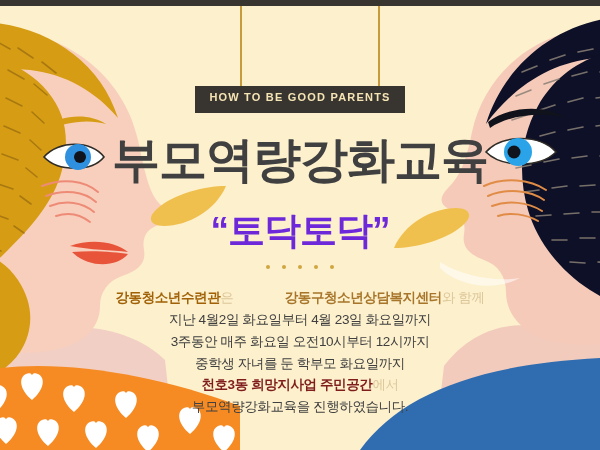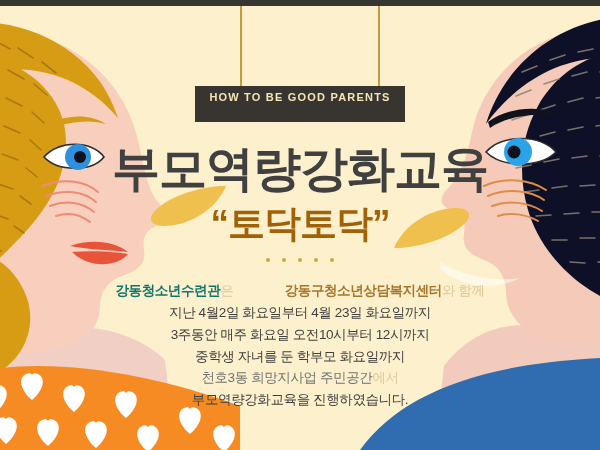--- a/index.html
+++ b/index.html
@@ -55,40 +55,40 @@
     display:flex;flex-direction:column;align-items:center;
   }
 
   .eyebrow{
     margin-top:86px;
     background:#38342f;
     color:#f6e5b4;
     font-size:11px;
     font-weight:bold;
     letter-spacing:1.2px;
-    padding:6px 14px 19px 14px;
+    padding:6px 14px 10px 14px;
     line-height:1;
     white-space:nowrap;
   }
 
   .headline{
     margin-top:23px;
     font-size:48px;
     font-weight:bold;
     color:#404040;
     letter-spacing:-1px;
     line-height:1;
     white-space:nowrap;
   }
 
   .subhead{
-    margin-top:12px;
+    margin-top:28px;
     font-size:37px;
     font-weight:bold;
-    color:#a16207;
+    color:#6d28d9;
     letter-spacing:-1px;
     line-height:1;
     white-space:nowrap;
   }
 
   .dots{
     margin-top:16px;
     display:flex;gap:12px;
   }
   .dots i{
@@ -102,24 +102,24 @@
     width:100%;
     text-align:center;
     line-height:1.62;
   }
   .body-line{
     font-size:13.5px;
     color:#d7c191;
     white-space:nowrap;
     letter-spacing:-0.4px;
   }
-  .t-olive{color:#0f766e;font-weight:bold;}
+  .t-olive{color:#a16207;font-weight:bold;}
   .t-brown{color:#a8762a;font-weight:bold;margin-left:48px;}
   .t-plain{color:#ddc79a;}
-  .t-red{color:#737373;font-weight:normal;}
+  .t-red{color:#7f1d1d;font-weight:bold;}
   .t-mid{color:#404040;}
 </style>
 </head>
 <body>
 
 <div id="poster">
 
   <div class="topbar"></div>
 
   <div class="string s1"></div>

